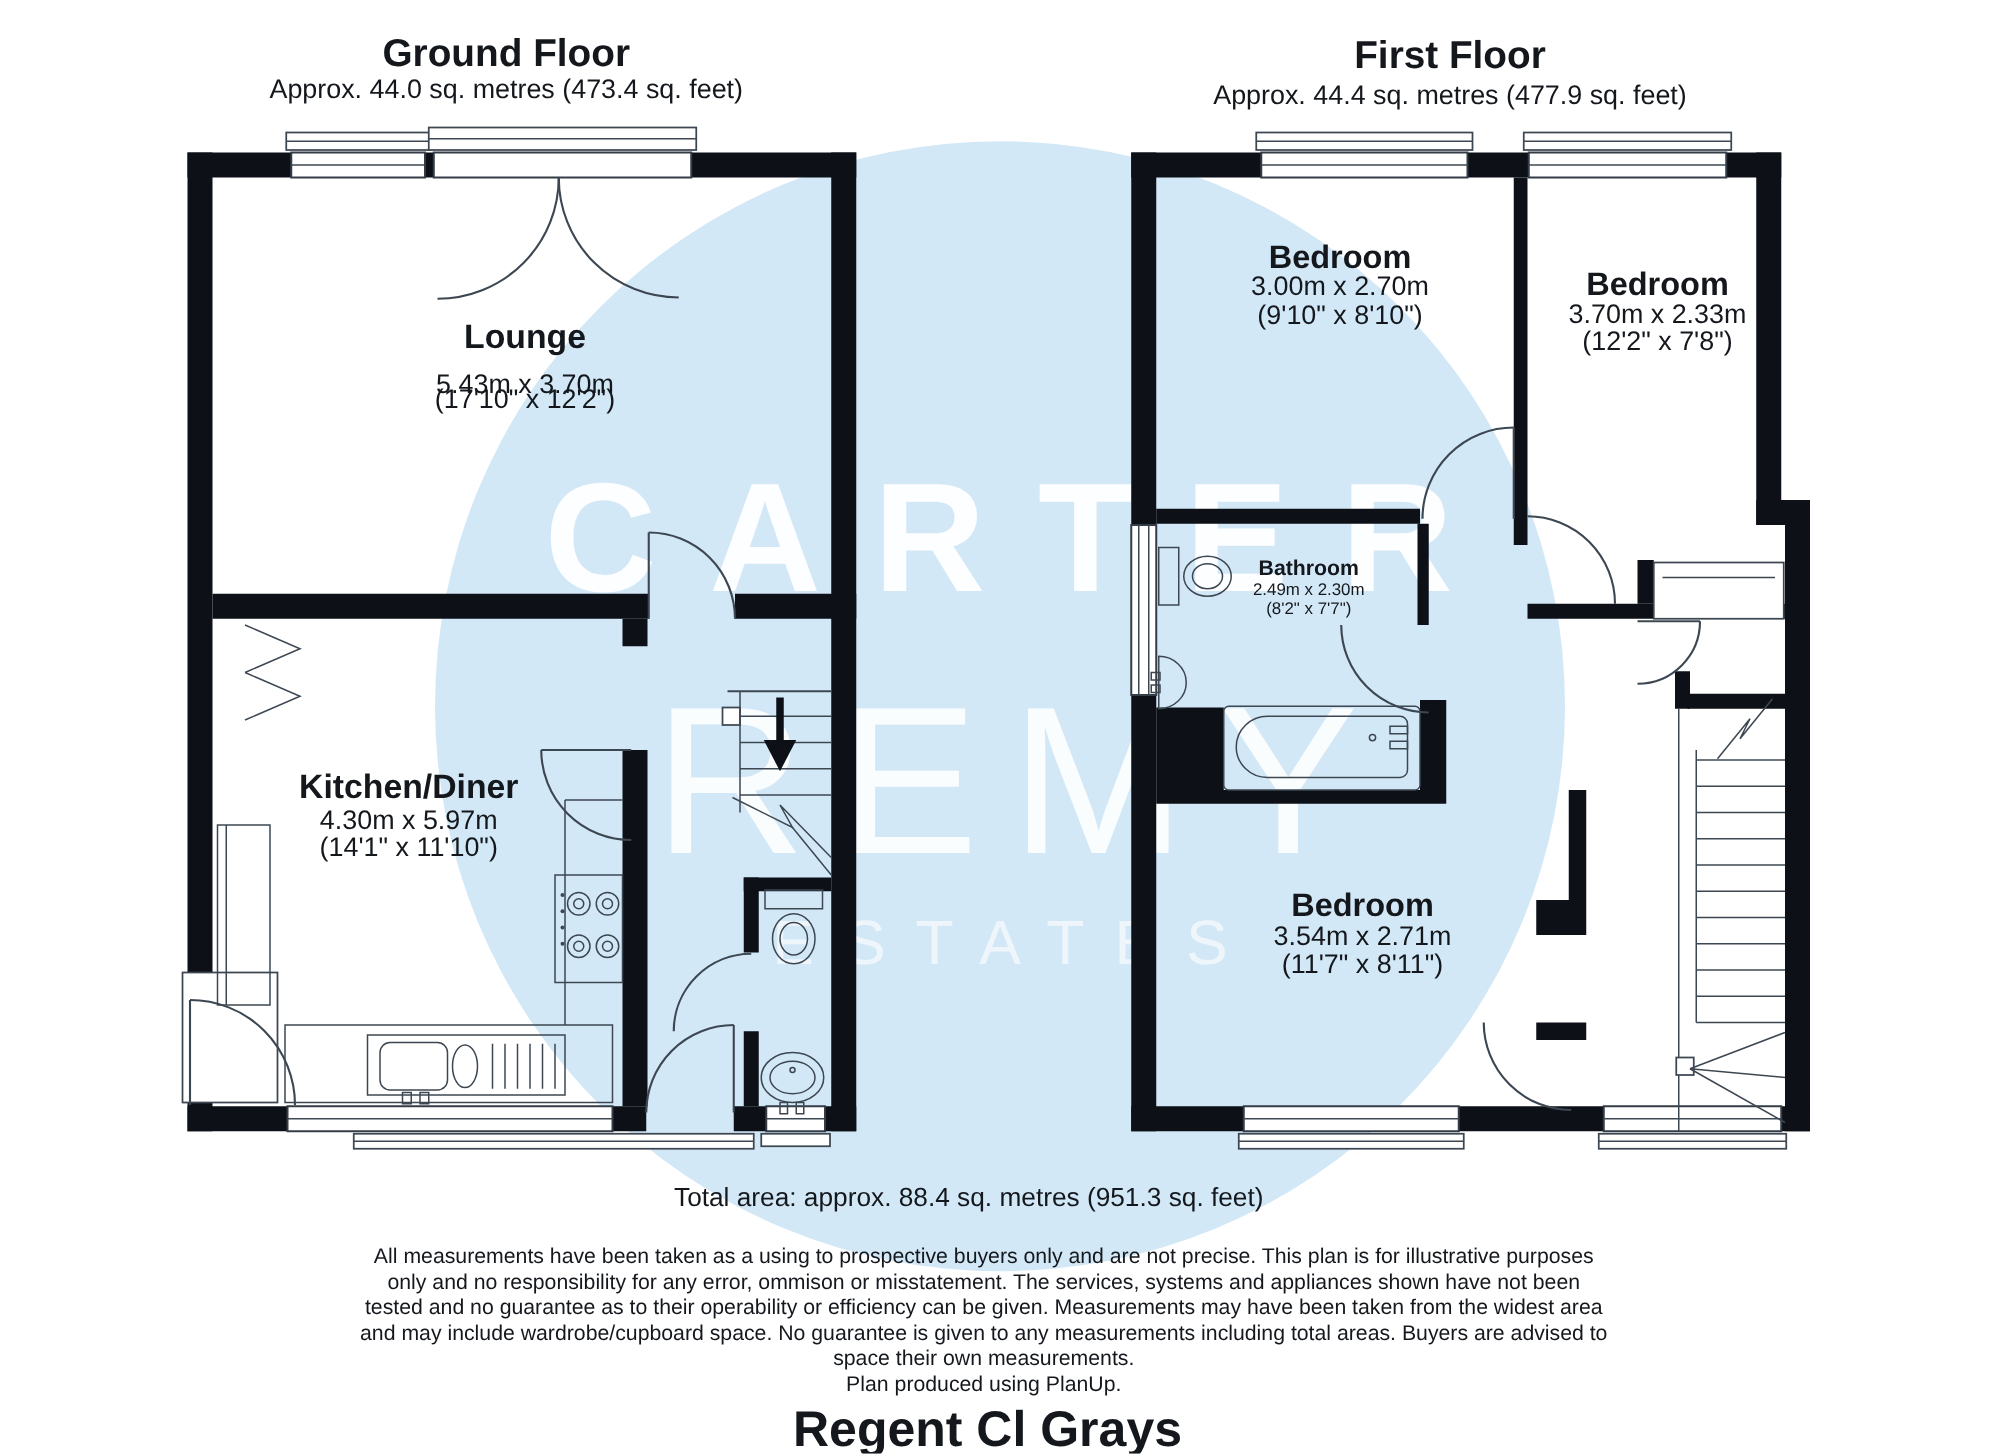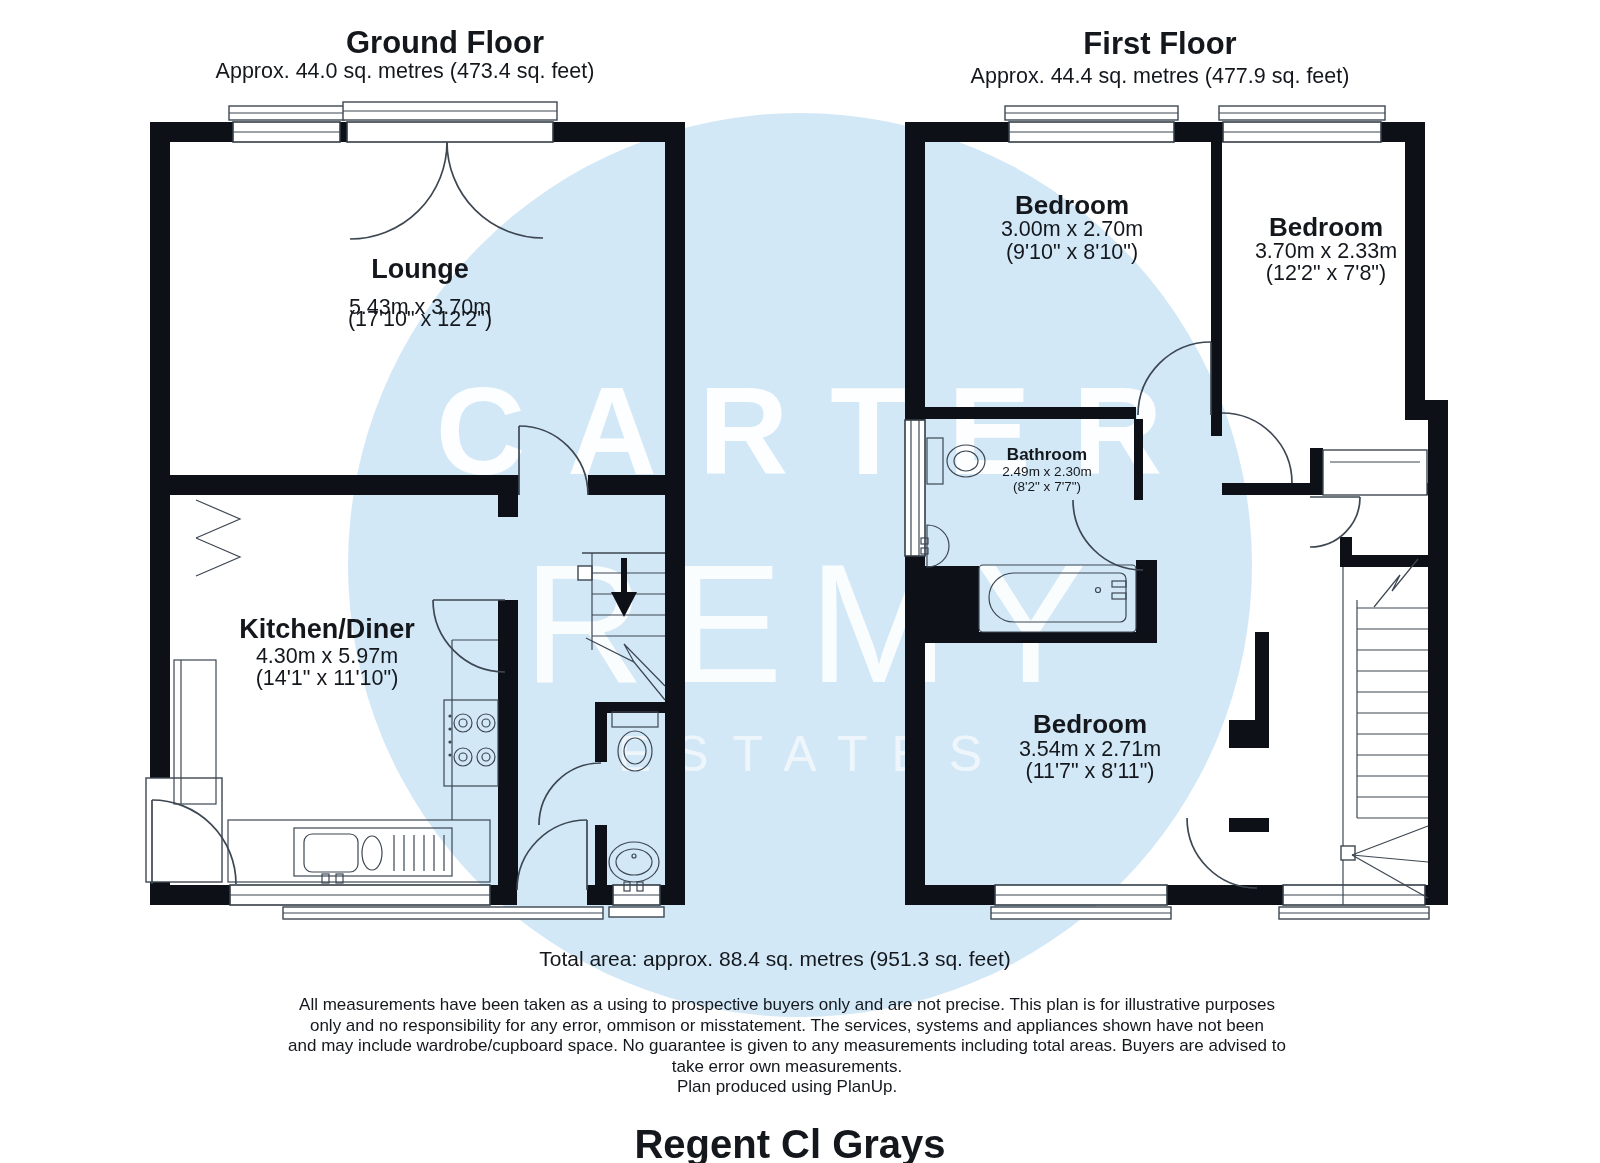--- a/index.html
+++ b/index.html
@@ -300,21 +300,21 @@
         <line class="thin2" x1="1357" y1="818" x2="1428" y2="818"></line>
         <path class="thin2" d="M1374,607 L1400,575 L1392,591 L1418,559"></path>
         <rect class="wbox" x="1341" y="846" width="14" height="14"></rect>
         <line class="thin2" x1="1352" y1="855" x2="1428" y2="826"></line>
         <line class="thin2" x1="1352" y1="855" x2="1428" y2="862"></line>
         <line class="thin2" x1="1352" y1="855" x2="1428" y2="898"></line>
       </g>
     </g>
   </svg>
 
-  <div class="abs fp-title" style="left:405px;top:27px;margin-left:40px;">Ground Floor</div>
+  <div class="abs fp-title" style="left:405px;top:27px;">Ground Floor</div>
   <div class="abs fp-sub" style="left:405px;top:61px;">Approx. 44.0 sq. metres (473.4 sq. feet)</div>
   <div class="abs fp-title" style="left:1160px;top:28px;">First Floor</div>
   <div class="abs fp-sub" style="left:1160px;top:66px;">Approx. 44.4 sq. metres (477.9 sq. feet)</div>
 
   <div class="abs room-name" style="left:420px;top:256px;">Lounge</div>
   <div class="abs room-dims" style="left:420px;top:287px;margin-top:10px;">5.43m x 3.70m</div>
   <div class="abs room-dims" style="left:420px;top:309px;">(17'10" x 12'2")</div>
 
   <div class="abs room-name" style="left:327px;top:616px;">Kitchen/Diner</div>
   <div class="abs room-dims" style="left:327px;top:646px;">4.30m x 5.97m</div>
@@ -334,20 +334,21 @@
 
   <div class="abs room-name" style="left:1090px;top:711px;font-size:26px;">Bedroom</div>
   <div class="abs room-dims" style="left:1090px;top:739px;">3.54m x 2.71m</div>
   <div class="abs room-dims" style="left:1090px;top:761px;">(11'7" x 8'11")</div>
 
   <div class="abs total-area" style="left:775px;top:948px;">Total area: approx. 88.4 sq. metres (951.3 sq. feet)</div>
 
   <div class="disclaimer">
     <div>All measurements have been taken as a using to prospective buyers only and are not precise. This plan is for illustrative purposes</div>
     <div>only and no responsibility for any error, ommison or misstatement. The services, systems and appliances shown have not been</div>
+    <div>tested and no guarantee as to their operability or efficiency can be given. Measurements may have been taken from the widest area</div>
     <div>and may include wardrobe/cupboard space. No guarantee is given to any measurements including total areas. Buyers are advised to</div>
-    <div>take error own measurements.</div>
+    <div>space their own measurements.</div>
     <div>Plan produced using PlanUp.</div>
   </div>
 
   <div class="abs address" style="left:790px;top:1124px;">Regent Cl Grays</div>
 
 </div>
 
 </body></html>

